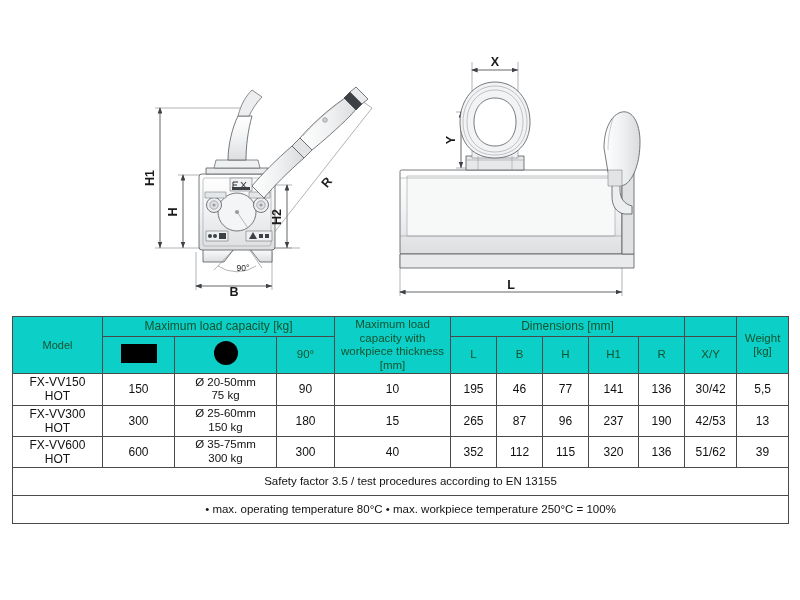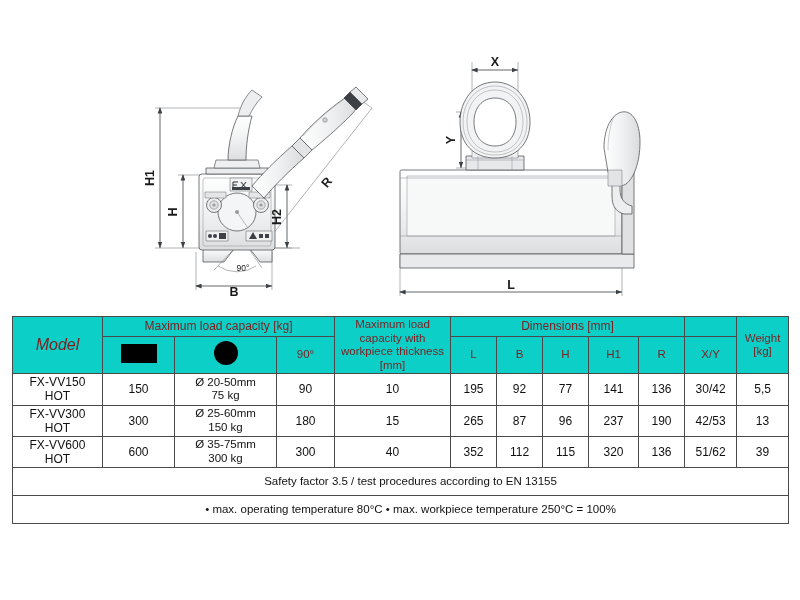--- a/index.html
+++ b/index.html
@@ -19,23 +19,23 @@
   table.spec{
     border-collapse:collapse;width:776px;table-layout:fixed;
     font-size:11.5px;color:#111;
   }
   table.spec th, table.spec td{
     border:1px solid #4a4a4a;
     text-align:center;vertical-align:middle;
     padding:1px 2px;line-height:1.18;
     font-weight:normal;
   }
-  thead th{background:#0ccfc8;color:#7f1d1d;font-size:11.5px;margin-left:7px;}
+  thead th{background:#0ccfc8;color:#14532d;font-size:11.5px;margin-left:7px;}
   thead th.tall{height:34px;}
-  th.model-h{font-size:16px;font-style:italic;}
+  th.model-h{font-size:11px;}
   th.deg{font-weight:bold;font-size:11.5px;}
   th.grp{font-size:12px;height:17px;}
   td.model{font-weight:bold;font-size:12px;letter-spacing:.1px;}
   tbody tr{height:19px;margin-left:14px;}
   td.num{font-size:12px;}
   td.dia{font-size:11.5px;line-height:1.22;}
   tr.note td{height:25px;font-size:11.5px;border-top:1px solid #4a4a4a;padding-left:22px;}
   .shape-rect{display:inline-block;width:36px;height:19px;background:#000;}
   .shape-circle{display:inline-block;width:24px;height:24px;border-radius:50%;background:#000;}
 
@@ -286,21 +286,21 @@
         </tr>
       </thead>
       <tbody id="spec-body">
           <tr>
             <td class="model">FX-VV150<br>HOT</td>
             <td class="num">150</td>
             <td class="dia">Ø 20-50mm<br>75 kg</td>
             <td class="num">90</td>
             <td class="num">10</td>
             <td class="num">195</td>
-            <td class="num">92</td>
+            <td class="num">46</td>
             <td class="num">77</td>
             <td class="num">141</td>
             <td class="num">136</td>
             <td class="num">30/42</td>
             <td class="num">5,5</td>
           </tr>
           <tr>
             <td class="model">FX-VV300<br>HOT</td>
             <td class="num">300</td>
             <td class="dia">Ø 25-60mm<br>150 kg</td>

